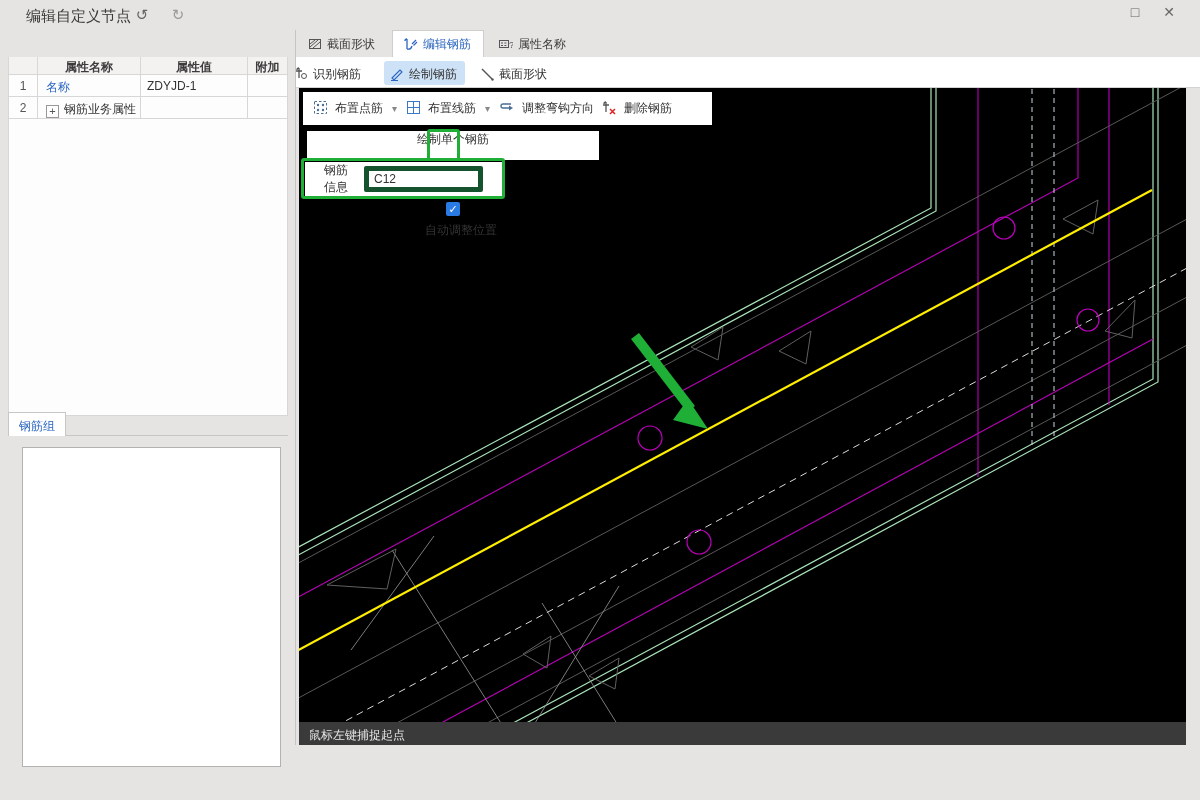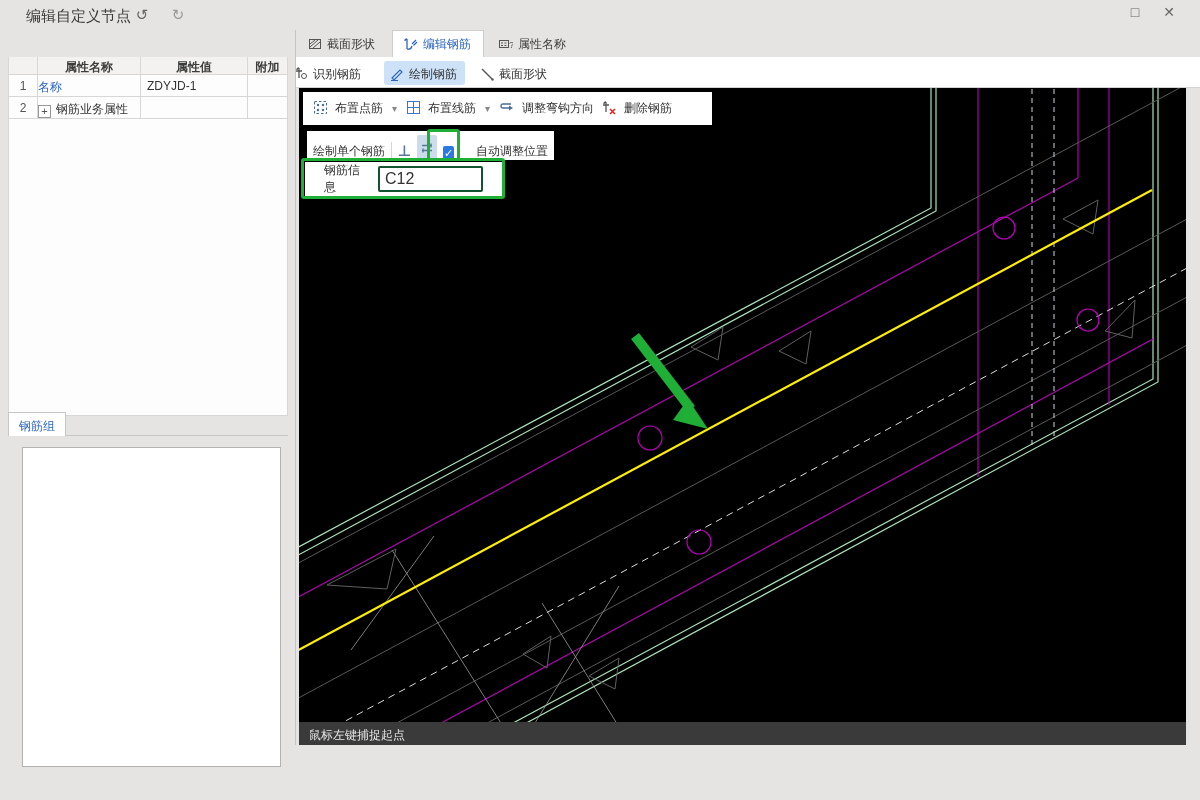--- a/index.html
+++ b/index.html
@@ -25,21 +25,21 @@
   
   #left-panel{ left:0; top:30px; width:296px; height:715px; border-right:1px solid #c6c4c2; }
   .panel-hdr{ left:8px; width:280px; height:21px; background:var(--panel-hdr); color:#3c3c3c;
               padding:4px 0 0 8px; border:1px solid #d0cecc; }
   #prop-hdr{ top:6px; }
   #prop-table{ left:8px; top:27px; width:280px; height:359px; background:#fdfdfd; border:1px solid var(--grid); border-top:none; }
   .trow{ position:absolute; left:0; width:278px; height:22px; border-bottom:1px solid var(--grid); }
   .trow.hdr{ height:18px; background:#f4f2f0; font-weight:bold; color:#3c3c3c; }
   .tcell{ position:absolute; top:0; height:100%; padding-top:4px; overflow:hidden; }
   .c-num{ left:0; width:28px; text-align:center; color:#555; }
-  .c-name{ left:28px; width:103px; border-left:1px solid var(--grid); }
+  .c-name{ left:28px; width:103px; padding-left:8px; border-left:1px solid var(--grid); }
   .c-val{ left:131px; width:107px; padding-left:6px; border-left:1px solid var(--grid); }
   .c-extra{ left:238px; width:40px; border-left:1px solid var(--grid); text-align:center; }
   .hdr .c-name,.hdr .c-val{ text-align:center; padding-left:0; }
   .hdr .tcell{ padding-top:2px; }
   .name-link{ color:#2b65c0; }
   .expander{ display:inline-block; width:13px; height:13px; border:1px solid #9a9896; background:#fff;
              line-height:11px; text-align:center; font-size:11px; color:#555; margin-right:5px; vertical-align:-2px; cursor:pointer; }
   #rebar-hdr{ top:360px; }
   #rebar-tab{ left:8px; top:382px; width:58px; height:24px; background:#fff; border:1px solid #c8c6c4; border-bottom:none;
               color:#2b65c0; text-align:center; padding-top:5px; cursor:pointer; }
@@ -58,33 +58,33 @@
   .ribbon-item .ricon{ display:inline-block; vertical-align:-3px; margin-right:4px; }
   #rb-identify{ left:288px; } #rb-draw{ left:384px; background:#cde2f6; } #rb-guides{ left:474px; }
 
   
   #canvas{ left:299px; top:88px; width:887px; height:634px; background:#000; cursor:crosshair; }
   #status{ left:299px; top:722px; width:887px; height:23px; background:#3a3a3a; color:#e6e6e6; padding:5px 0 0 10px; }
 
   
   .card{ background:#fff; border-radius:0; box-shadow:0 1px 4px rgba(0,0,0,.45); }
   #card1{ left:303px; top:92px; width:409px; height:33px; display:flex; align-items:center; padding:0 10px; gap:7px; }
-  #card2{ left:307px; top:131px; width:247px; height:29px; display:flex; align-items:flex-end; padding:0 6px; gap:6px; }
+  #card2{ left:307px; top:131px; width:292px; height:29px; display:flex; align-items:center; padding:0 6px; gap:6px;flex-direction:column; }
   #card3{ left:305px; top:162px; width:197px; height:34px; display:flex; align-items:center; padding:0 19px; }
   .tool-lbl{ white-space:nowrap; cursor:pointer; }
   .caret{ color:#888; font-size:10px; margin:0 2px; cursor:pointer; }
   .vsep{ width:1px; height:18px; background:#d8d6d4; }
   .icn{ display:inline-block; }
   #perp-icon{ color:#5a7a9a; font-size:15px; font-weight:bold; cursor:pointer; }
   #horiz-btn{ width:26px; height:25px; background:#ccdcea; border-radius:2px; display:flex; align-items:center; justify-content:center; cursor:pointer; }
   #chk{ width:14px; height:14px; background:var(--accent); border-radius:2px; color:#fff; font-size:11px;
         line-height:14px; text-align:center; cursor:pointer; }
   #chk-label{ margin-left:16px; white-space:nowrap; }
-  #info-input{ margin-left:8px; width:105px; height:26px; border:2px solid #14532d; border-radius:2px;
-               font-family:inherit; font-size:16px; padding:0 5px; color:#333; }
+  #info-input{ margin-left:8px; width:119px; height:26px; border:5px solid #14532d; border-radius:2px;
+               font-family:inherit; font-size:12px; padding:0 5px; color:#333; }
   .hl-box{ border:3px solid var(--hl-green); border-radius:3px; pointer-events:none; z-index:30; }
   #hl-icon{ left:427px; top:129px; width:33px; height:32px; }
   #hl-info{ left:301px; top:158px; width:204px; height:41px; }
 
   
   #footer{ left:0; top:745px; width:1200px; height:55px; }
 </style>
 </head>
 <body>
 

